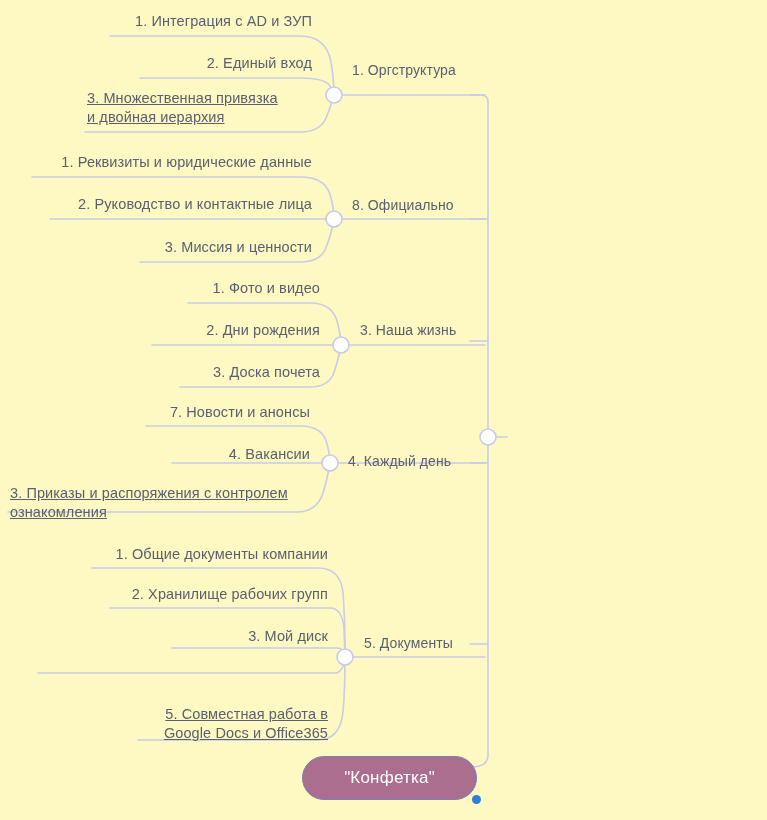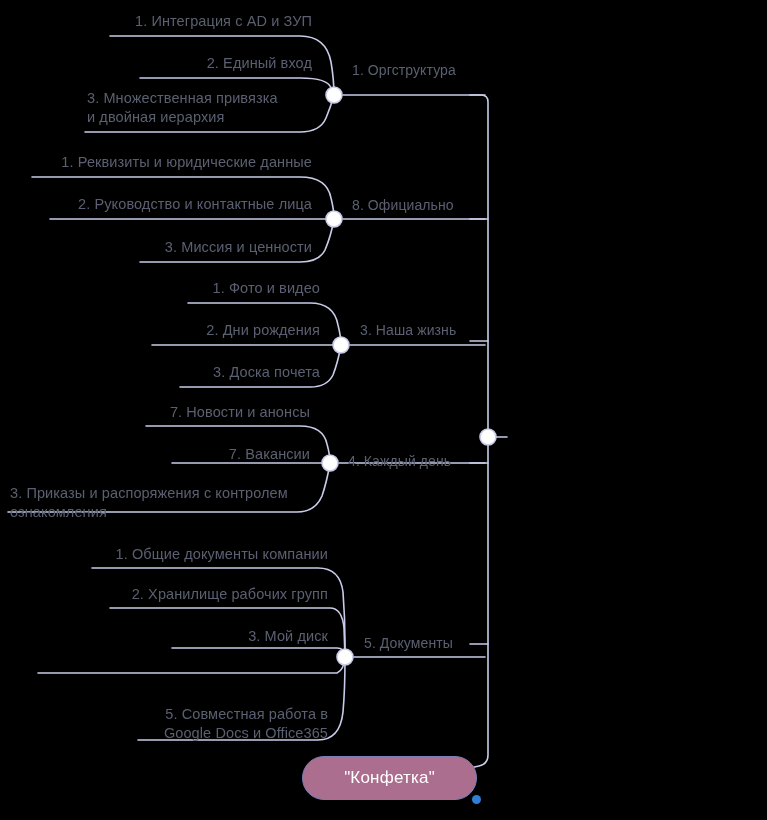--- a/index.html
+++ b/index.html
@@ -4,40 +4,40 @@
 <style>
   html,body{margin:0;padding:0;background:#ffffff;}
   body{
     font-family:"Liberation Sans","DejaVu Sans",sans-serif;
     -webkit-font-smoothing:antialiased;
   }
   #stage{
     position:relative;
     width:767px;
     height:820px;
-    background:#000000;
+    background:#fef9c3;
     overflow:hidden;
   }
   #wires{
     position:absolute;
     left:0;top:0;
     width:767px;height:820px;
     pointer-events:none;
   }
   
   .leaf{
     position:absolute;
     color:#5a6070;
     font-size:14.5px;
     line-height:19px;
     letter-spacing:.1px;
     white-space:pre;
     text-align:right;
   }
-  .leaf.l2{line-height:18.5px;}
+  .leaf.l2{line-height:18.5px;text-decoration:underline;}
   
   .branch{
     position:absolute;
     color:#5a6070;
     font-size:14px;
     line-height:19px;
     letter-spacing:.1px;
     white-space:pre;
   }
   
@@ -140,21 +140,21 @@
 
   <div class="leaf" style="left:34px; top:153px; width:278px;">1. Реквизиты и юридические данные</div>
   <div class="leaf" style="left:52px; top:195px; width:260px;">2. Руководство и контактные лица</div>
   <div class="leaf" style="left:142px; top:238px; width:170px;">3. Миссия и ценности</div>
 
   <div class="leaf" style="left:190px; top:279px; width:130px;">1. Фото и видео</div>
   <div class="leaf" style="left:154px; top:321px; width:166px;">2. Дни рождения</div>
   <div class="leaf" style="left:182px; top:363px; width:138px;">3. Доска почета</div>
 
   <div class="leaf" style="left:148px; top:403px; width:162px;">7. Новости и анонсы</div>
-  <div class="leaf" style="left:174px; top:445px; width:136px;">7. Вакансии</div>
+  <div class="leaf" style="left:174px; top:445px; width:136px;">4. Вакансии</div>
   <div class="leaf l2" style="left:10px; top:484px; width:297px; text-align:left;">3. Приказы и распоряжения с контролем
 ознакомления</div>
 
   <div class="leaf" style="left:94px; top:545px; width:234px;">1. Общие документы компании</div>
   <div class="leaf" style="left:112px; top:585px; width:216px;">2. Хранилище рабочих групп</div>
   <div class="leaf" style="left:174px; top:627px; width:154px;">3. Мой диск</div>
   <div class="leaf l2" style="left:140px; top:705px; width:188px;">5. Совместная работа в
 Google Docs и Office365</div>
 
   <div class="branch" style="left:352px; top:61px;">1. Оргструктура</div>

